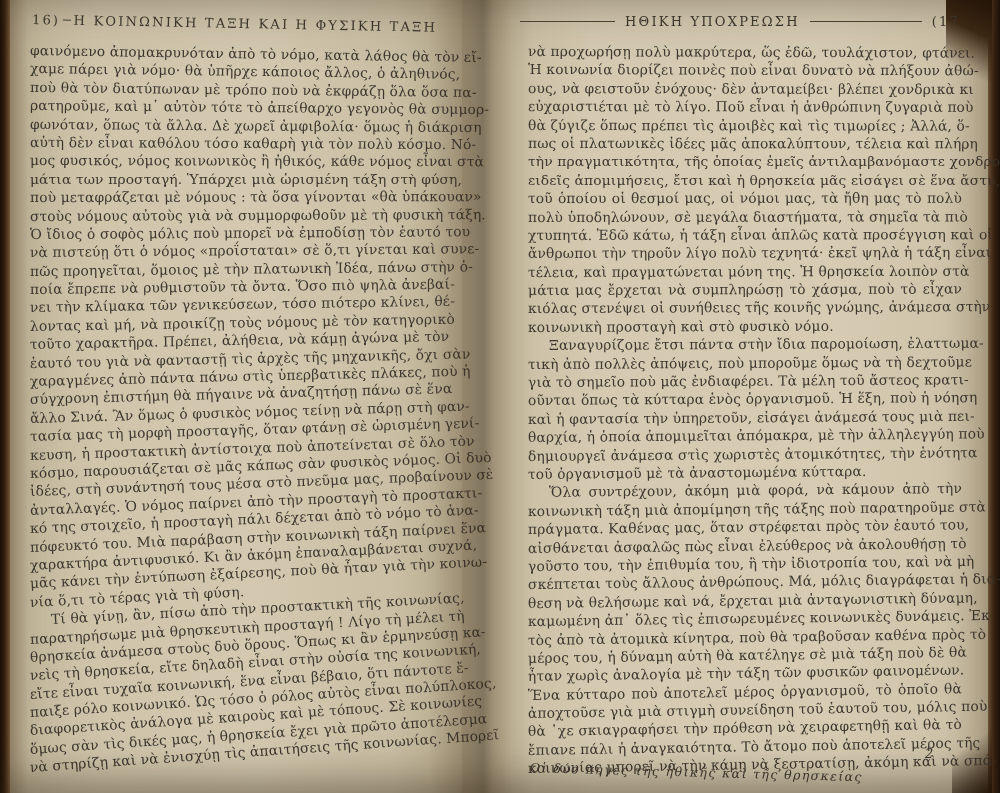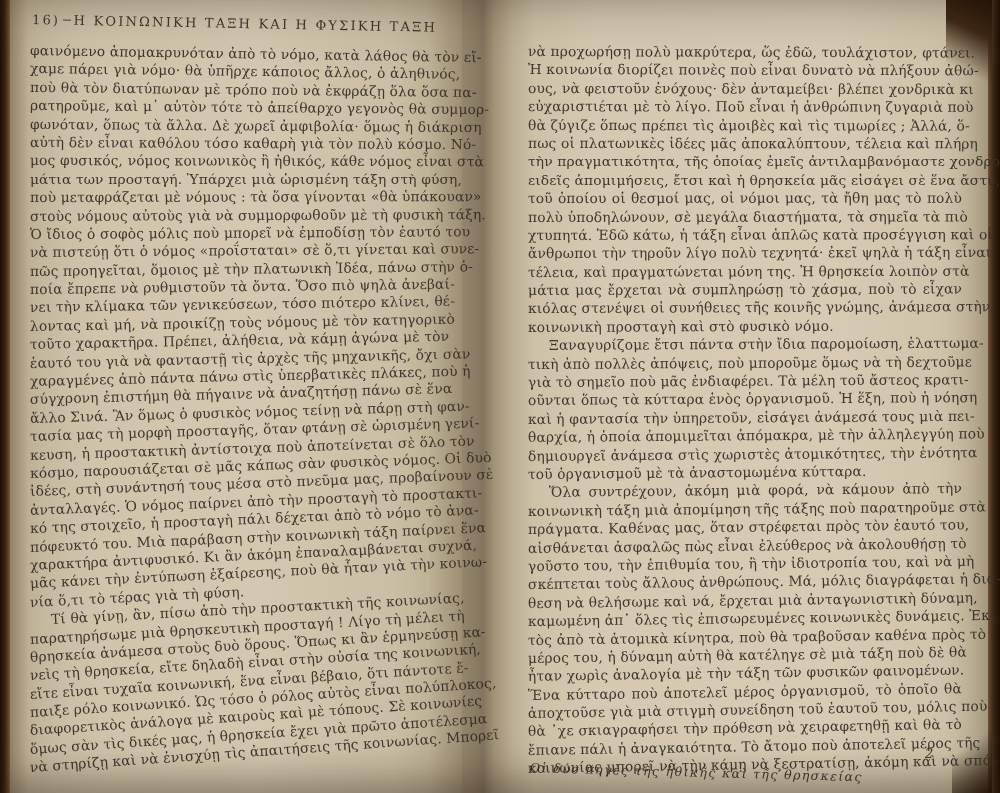--- a/index.html
+++ b/index.html
@@ -102,20 +102,29 @@
   <div class="runhead rh-left">
     <span>16)</span>
     <span class="rh-gap"></span>
     <span class="rule" style="width:26px;"></span>
     <span class="rh-gap"></span>
     <span>Η ΚΟΙΝΩΝΙΚΗ ΤΑΞΗ ΚΑΙ Η ΦΥΣΙΚΗ ΤΑΞΗ</span>
     <span class="rh-gap"></span>
     <span class="rule grow"></span>
   </div>
 
+  <div class="runhead rh-right">
+    <span class="rule" style="width:95px;"></span>
+    <span class="rh-gap"></span>
+    <span>ΗΘΙΚΗ ΥΠΟΧΡΕΩΣΗ</span>
+    <span class="rh-gap"></span>
+    <span class="rule grow"></span>
+    <span class="rh-gap"></span>
+    <span>(17</span>
+  </div>
 
   <div class="col col-left">
       <div class="tline" style="transform: rotate(0.9deg);">φαινόμενο ἀπομακρυνόταν ἀπὸ τὸ νόμο, κατὰ λάθος θὰ τὸν εἴ-</div>
       <div class="tline" style="transform: rotate(0.77deg);">χαμε πάρει γιὰ νόμο· θὰ ὑπῆρχε κάποιος ἄλλος, ὁ ἀληθινός,</div>
       <div class="tline" style="transform: rotate(0.65deg);">ποὺ θὰ τὸν διατύπωναν μὲ τρόπο ποὺ νὰ ἐκφράζῃ ὅλα ὅσα πα-</div>
       <div class="tline" style="transform: rotate(0.52deg);">ρατηροῦμε, καὶ μ᾽ αὐτὸν τότε τὸ ἀπείθαρχο γεγονὸς θὰ συμμορ-</div>
       <div class="tline" style="transform: rotate(0.4deg);">φωνόταν, ὅπως τὰ ἄλλα. Δὲ χωρεῖ ἀμφιβολία· ὅμως ἡ διάκριση</div>
       <div class="tline" style="transform: rotate(0.27deg);">αὐτὴ δὲν εἶναι καθόλου τόσο καθαρὴ γιὰ τὸν πολὺ κόσμο. Νό-</div>
       <div class="tline" style="transform: rotate(0.15deg);">μος φυσικός, νόμος κοινωνικὸς ἢ ἠθικός, κάθε νόμος εἶναι στὰ</div>
       <div class="tline" style="transform: rotate(0.02deg);">μάτια των προσταγή. Ὑπάρχει μιὰ ὡρισμένη τάξη στὴ φύση,</div>

